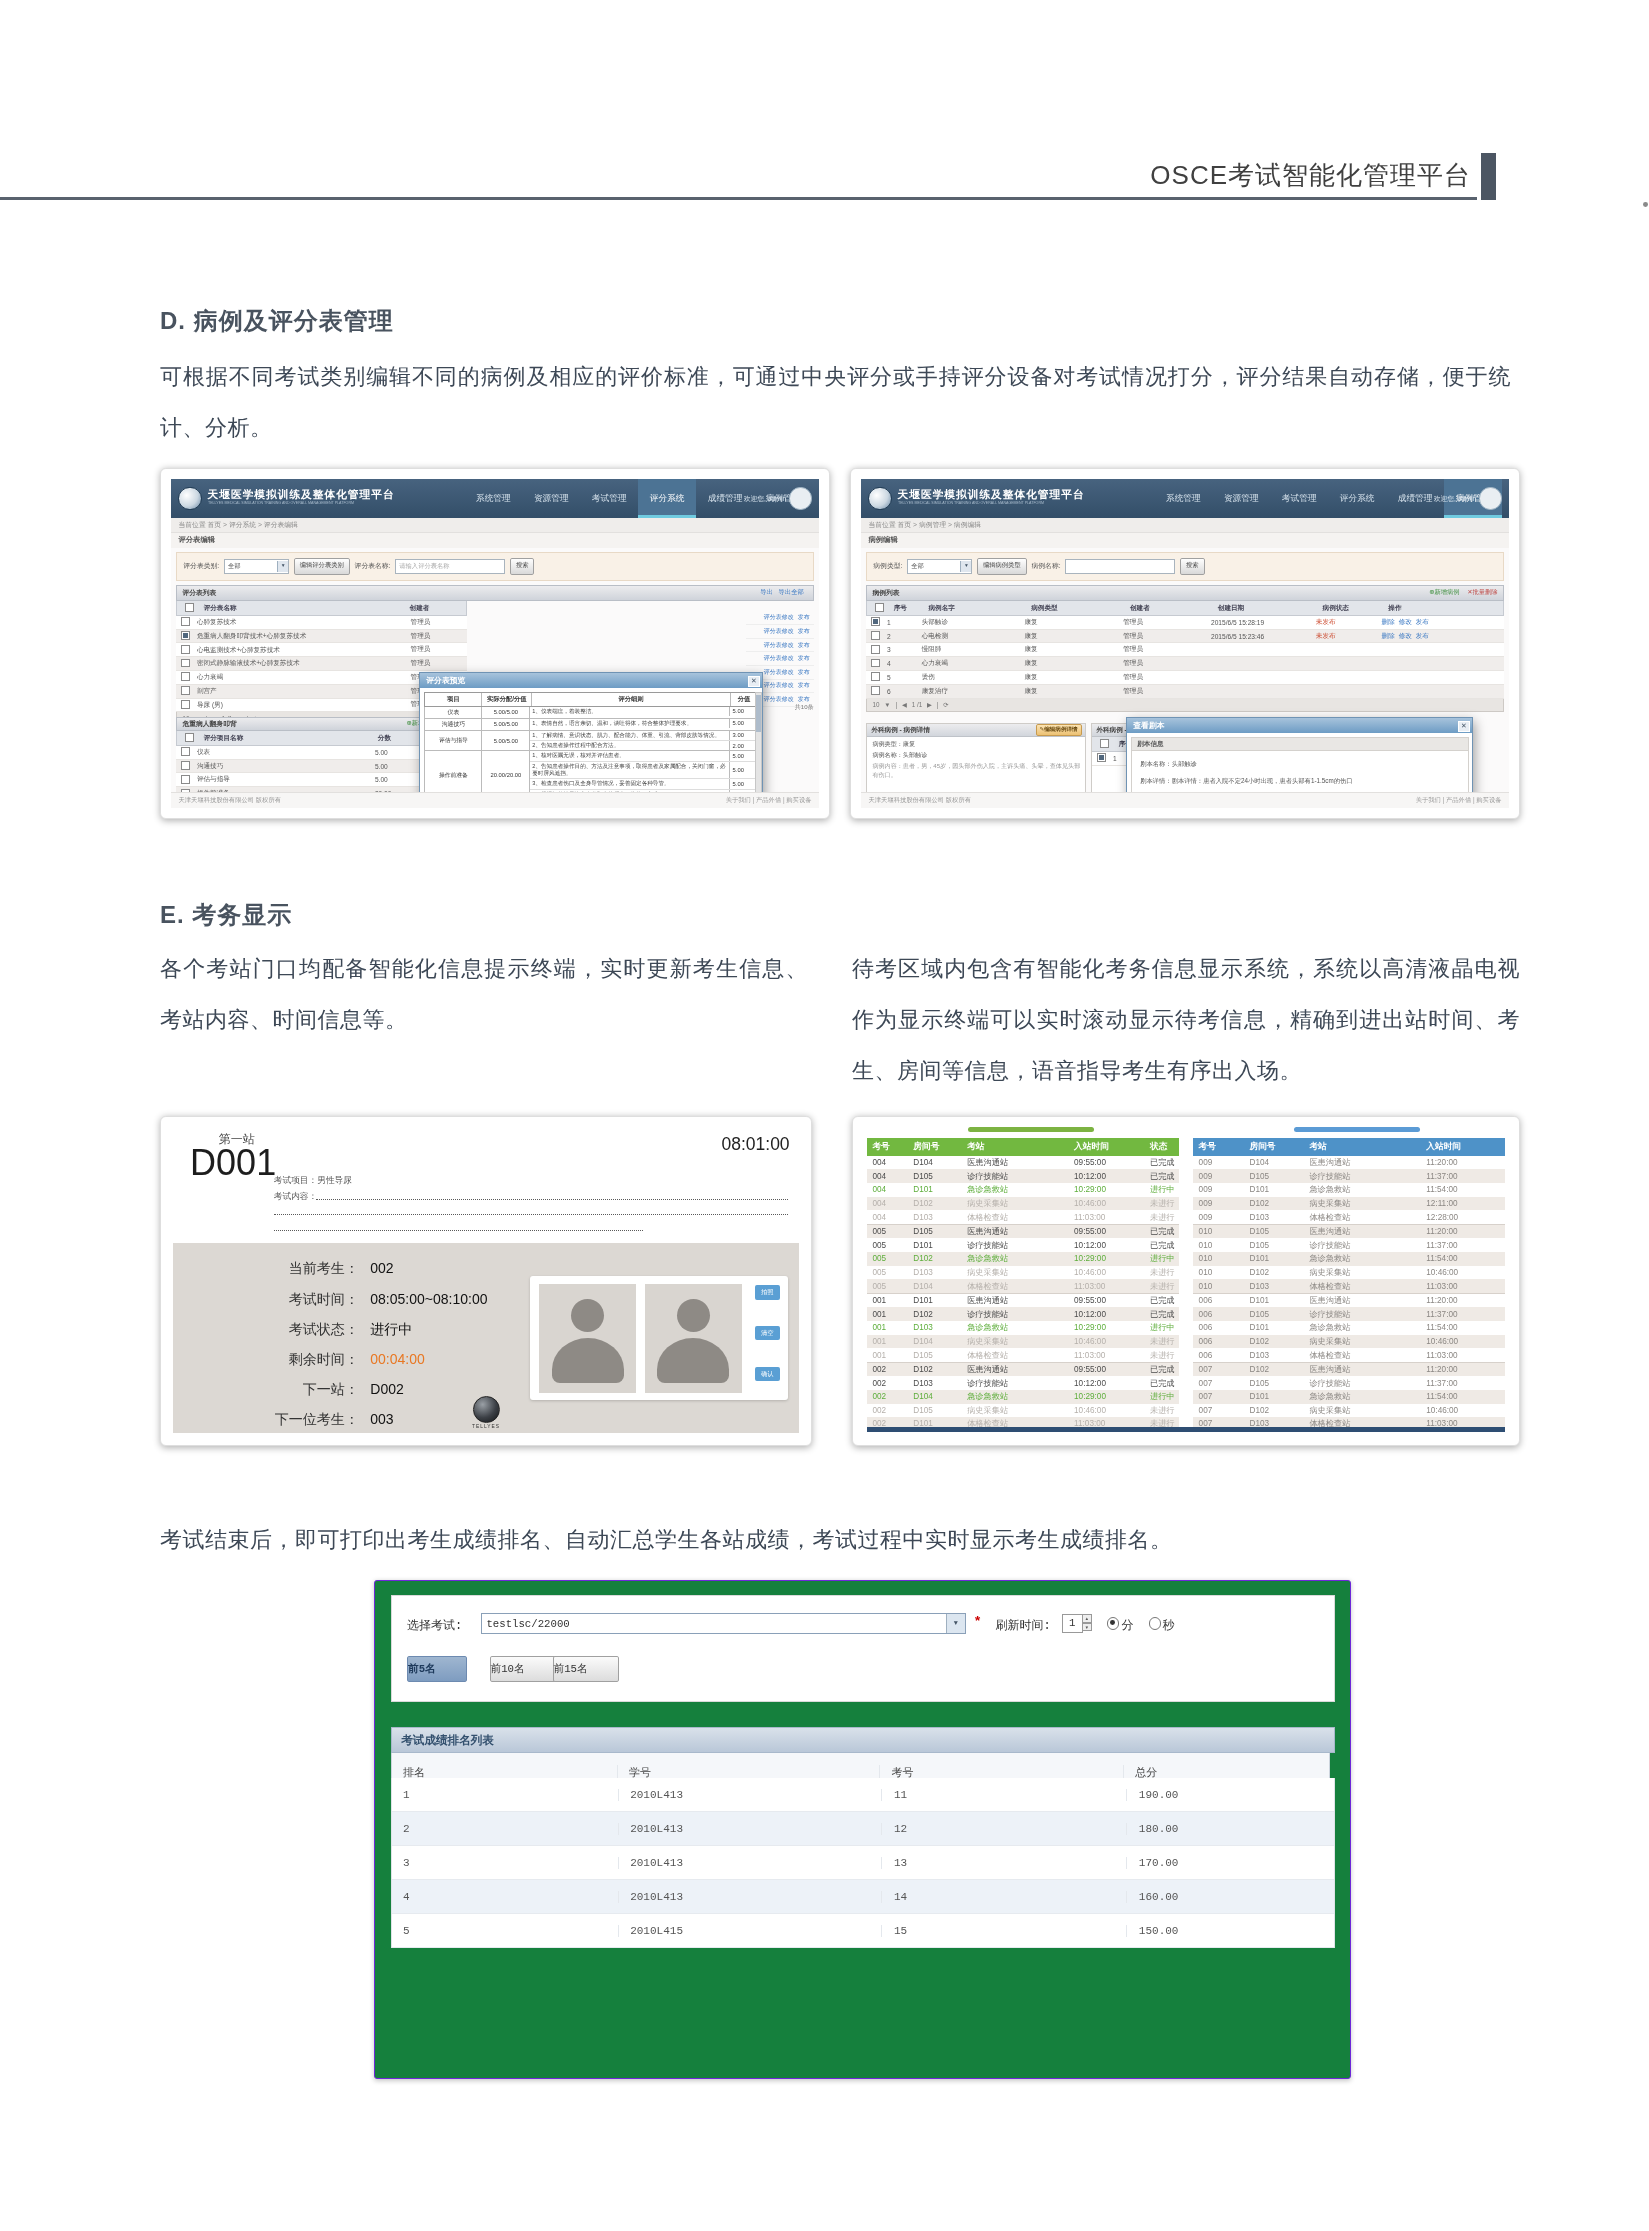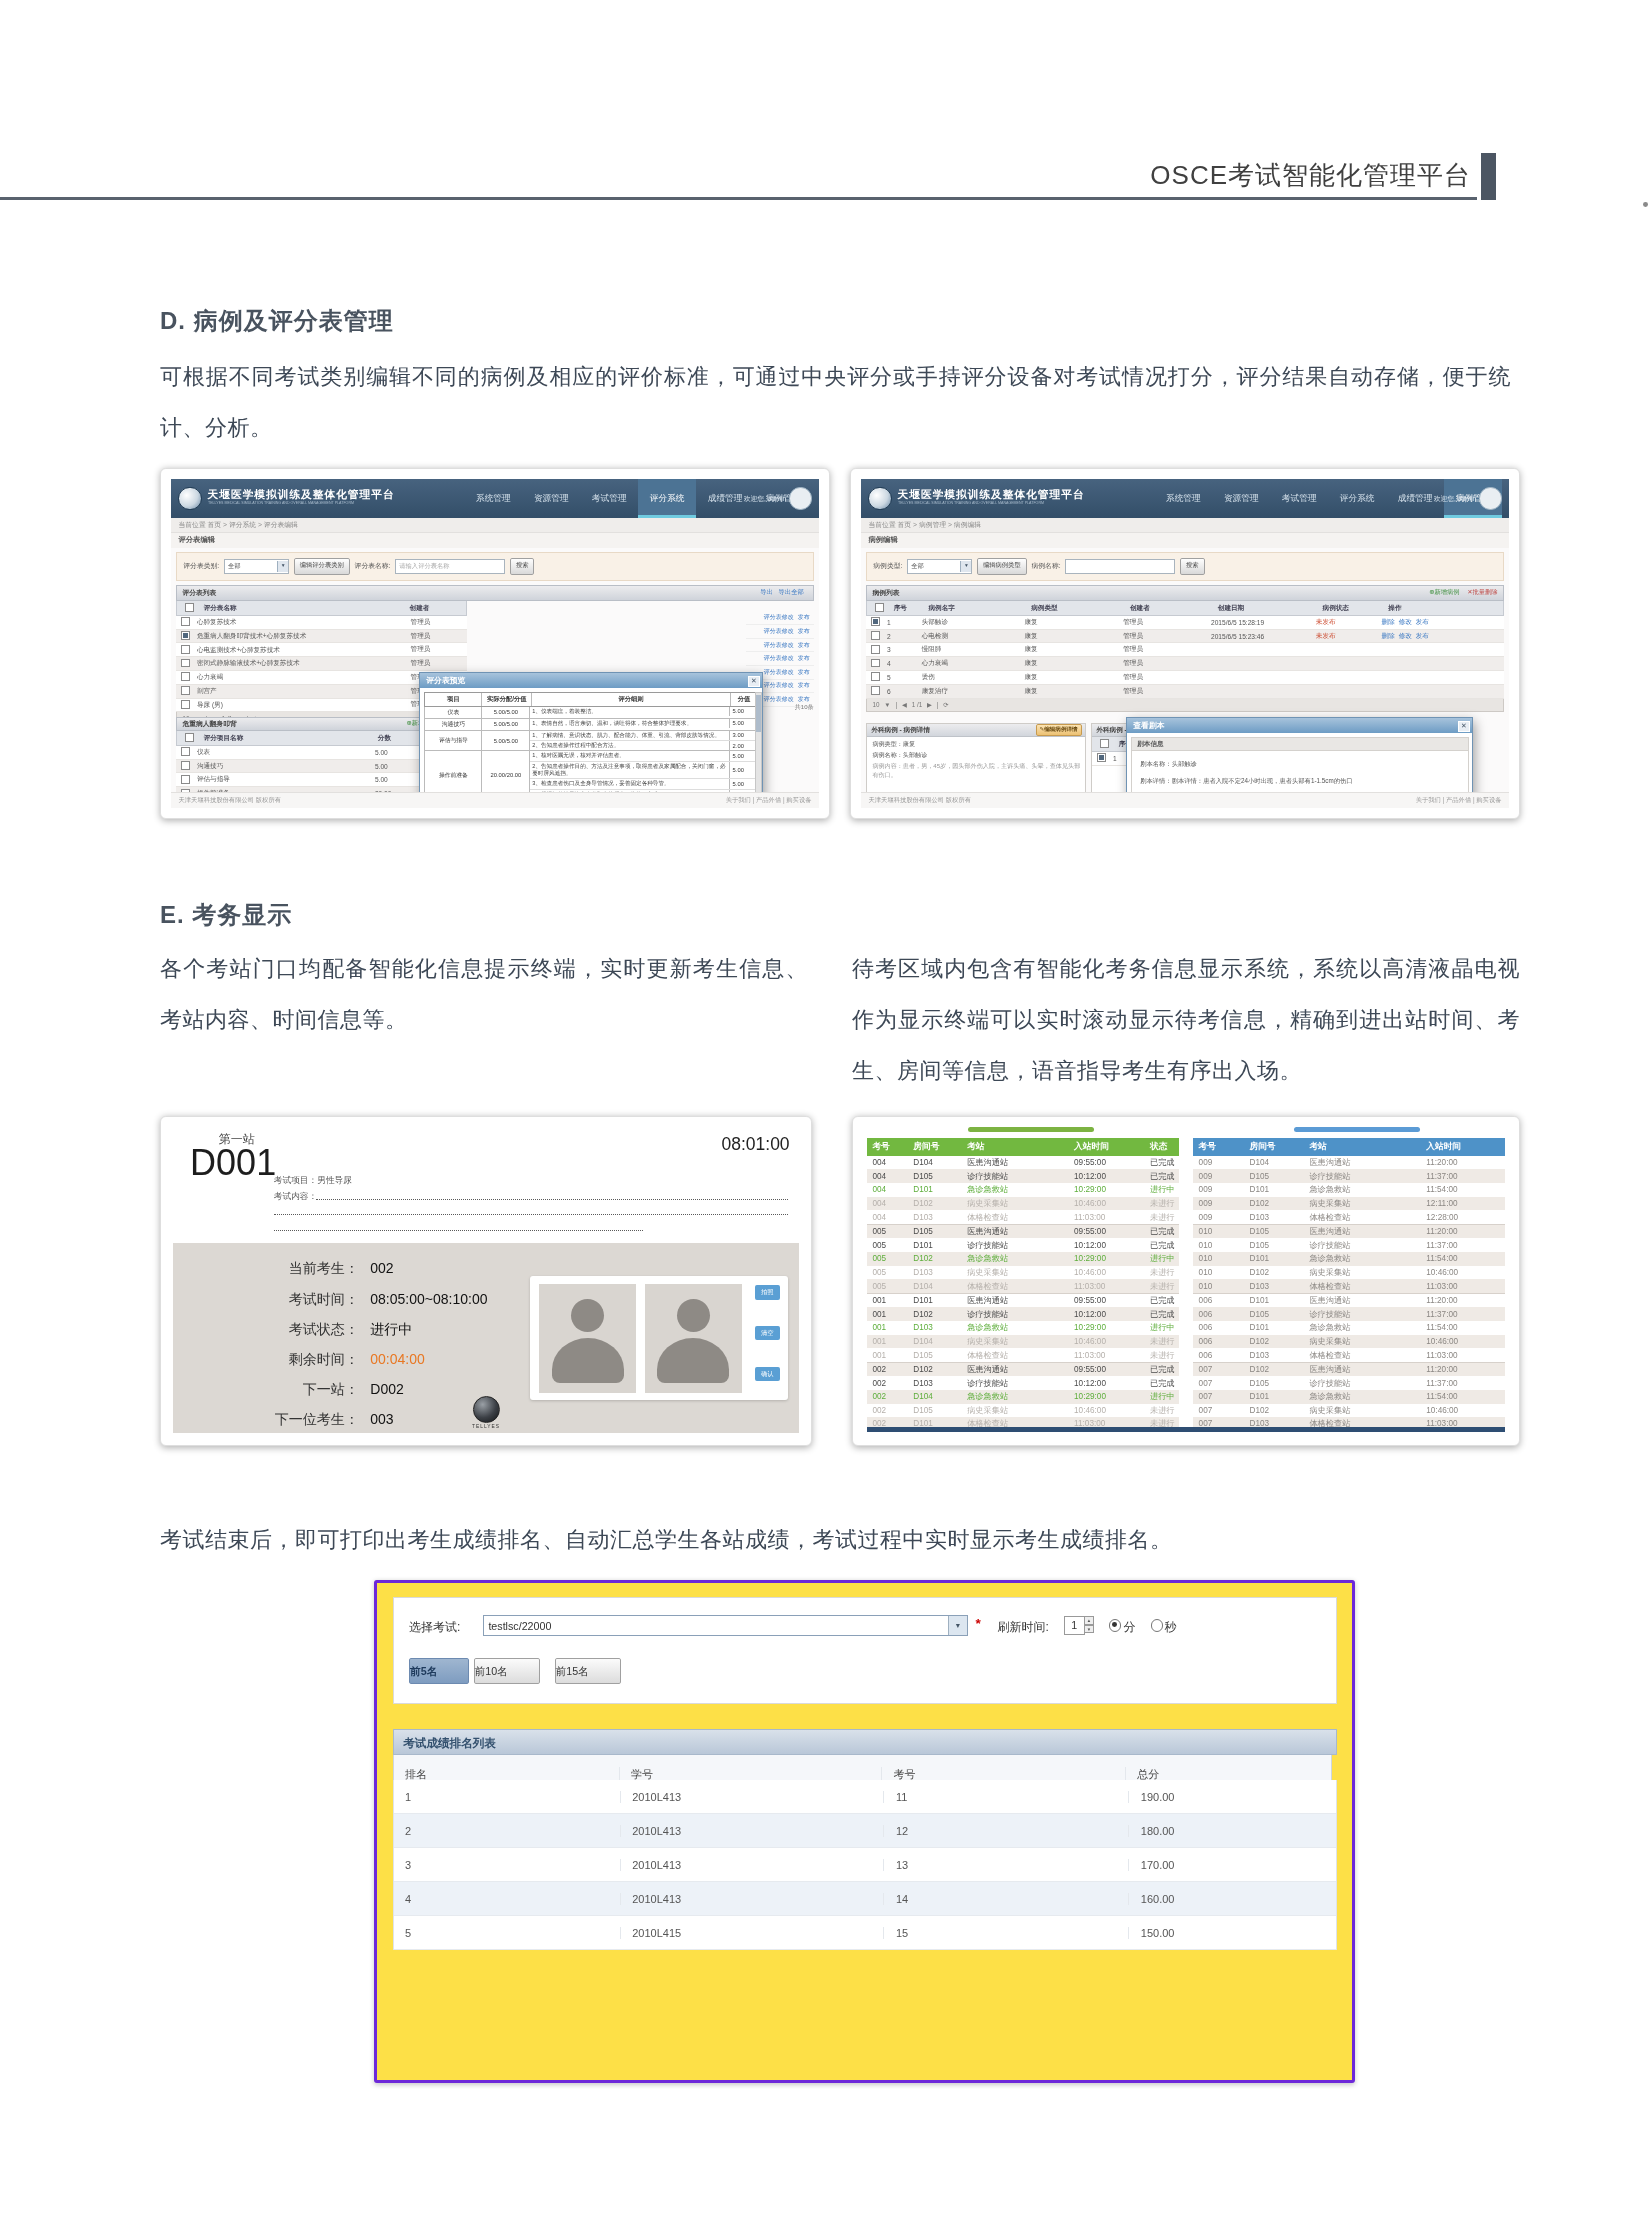--- a/index.html
+++ b/index.html
@@ -145,22 +145,22 @@
   .vc2{flex:0 0 56px;padding-left:3.9px;}
   .vc3{flex:0 0 113px;padding-left:3.9px;}
   .vc4{flex:1;padding-left:3.9px;}
   .st-done{color:#4c4c4c;}
   .st-cur{color:#5fae3c;}
   .st-todo{color:#b5b0ab;}
   .st-plain{color:#8b8783;}
   .navybar{position:absolute;left:5.8px;right:5.8px;bottom:4.9px;height:4.9px;background:#2e4e73;}
 
   
-  .rk-card{position:absolute;left:374px;top:1580px;width:975px;height:497px;background:#fde047;border:3px solid #6d28d9;
-           box-shadow:0 1.9px 5.8px rgba(0,0,0,.22);border-radius:2.9px;}
+  .rk-card{position:absolute;left:374px;top:1580px;width:975px;height:497px;background:#15803d;border:1px solid #6d28d9;
+           box-shadow:0 1.9px 5.8px rgba(0,0,0,.22);border-radius:2.9px;font-family:Liberation Mono, monospace;}
   .rk-filter{position:absolute;left:15.5px;top:13.6px;right:15.5px;height:105px;border:1px solid #dadada;background:#fff;}
   .rk-lab{position:absolute;font-size:12px;color:#333;}
   .rk-select{position:absolute;left:89px;top:17.5px;width:485px;height:21.3px;border:1px solid #8aa0b8;background:#fff;
              font-size:10.7px;color:#333;line-height:21.3px;padding-left:4.9px;box-sizing:border-box;}
   .rk-selarrow{position:absolute;right:0;top:0;width:17.5px;height:19.4px;background:#dce6f0;border-left:1px solid #9fb0c0;
                font-size:6.8px;color:#456;text-align:center;line-height:19.4px;}
   .rk-star{position:absolute;left:582px;top:18.4px;color:#cc0000;font-size:13.6px;font-weight:bold;}
   .rk-num{position:absolute;left:670px;top:18.4px;width:19.4px;height:17.5px;border:1px solid #999;font-size:10.7px;color:#333;
           text-align:center;line-height:17.5px;}
   .rk-step{position:absolute;left:690px;top:18.4px;width:10.7px;height:19.4px;}
@@ -985,21 +985,21 @@
     <span class="rk-num">1</span>
     <span class="rk-step">
         <span>▲</span>
         <span>▼</span>
       </span>
     <span class="radio on" style="left:715px;top:21.3px;"></span>
     <span class="rk-lab" style="left:730px;top:21.3px;">分</span>
     <span class="radio" style="left:757px;top:21.3px;"></span>
     <span class="rk-lab" style="left:771px;top:21.3px;">秒</span>
     <span class="rk-btn active" style="left:15.5px;width:58px;">前5名</span>
-    <span class="rk-btn" style="left:80px;width:64px;">前10名</span>
+    <span class="rk-btn" style="left:98px;width:64px;">前10名</span>
     <span class="rk-btn" style="left:161px;width:64px;">前15名</span>
   </div>
   <div class="rk-panelhd">考试成绩排名列表</div>
   <div class="rk-colhdr">
     <span class="rc1">排名</span>
     <span class="rc2">学号</span>
     <span class="rc3">考号</span>
     <span class="rc4">总分</span>
   </div>
   <div class="rk-rows" id="rank-rows">

